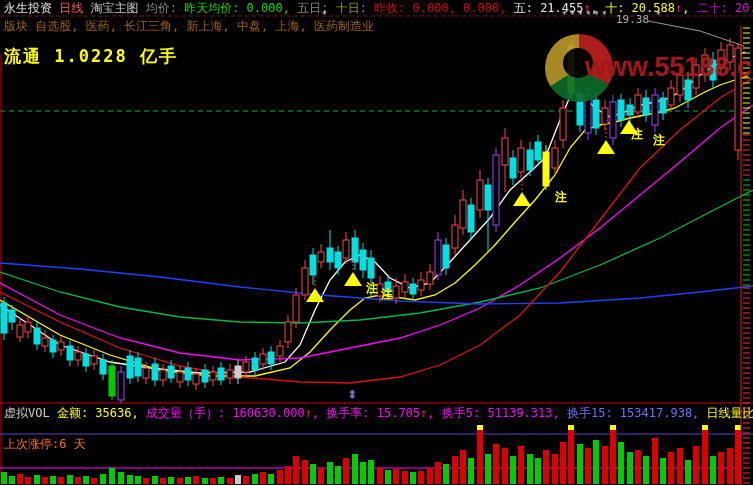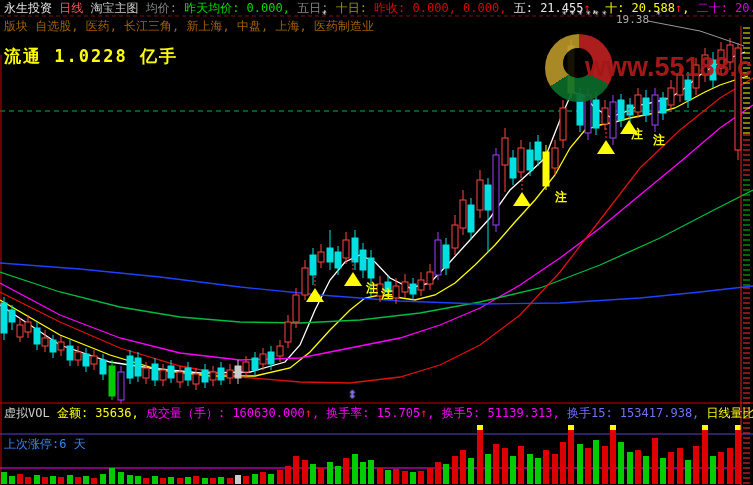--- a/index.html
+++ b/index.html
@@ -4,21 +4,21 @@
 <style>
   html,body{margin:0;padding:0;background:#000;}
   #app{position:relative;width:753px;height:485px;background:#000;overflow:hidden;
        font-family:"DejaVu Sans Mono","Liberation Mono",monospace;}
   .trow{position:absolute;white-space:nowrap;font-size:12px;line-height:14px;letter-spacing:0;}
   .seg{display:inline;margin-top:8px;}
   #row1{left:4px;top:1px;}
   #row2{left:4px;top:19px;color:#a16207;}
   #row3{left:4px;top:36px;color:#ffff00;font-size:17px;font-weight:bold;letter-spacing:2px;margin-top:13px;}
   #volinfo{left:4px;top:406px;font-size:12px;}
-  #limitup{left:4px;top:437px;color:#3b82f6;font-size:12px;}
+  #limitup{left:4px;top:437px;color:#f97316;font-size:12px;}
   #watermark{position:absolute;left:545px;top:34px;width:210px;height:74px;opacity:.92;}
   #wmlogo{position:absolute;left:0;top:0;width:68px;height:68px;border-radius:50%;
           background:conic-gradient(#bb2020 0 33%,#0d6b2a 33% 66%,#b8952a 66% 100%);}
   #wmlogo:after{content:"";position:absolute;left:18px;top:14px;width:30px;height:30px;
           border-radius:50%;background:#000;}
   #wmtext{position:absolute;left:40px;top:18px;font-family:"Liberation Sans",sans-serif;
           font-size:27px;font-weight:bold;color:#b31a1a;letter-spacing:0px;}
   #pricelabel{position:absolute;left:616px;top:13px;color:#aaaaaa;font-size:11px;}
   #cursor{position:absolute;left:348px;top:385px;color:#7a6aff;font-size:14px;
           text-shadow:0 0 2px #ffffff;}

